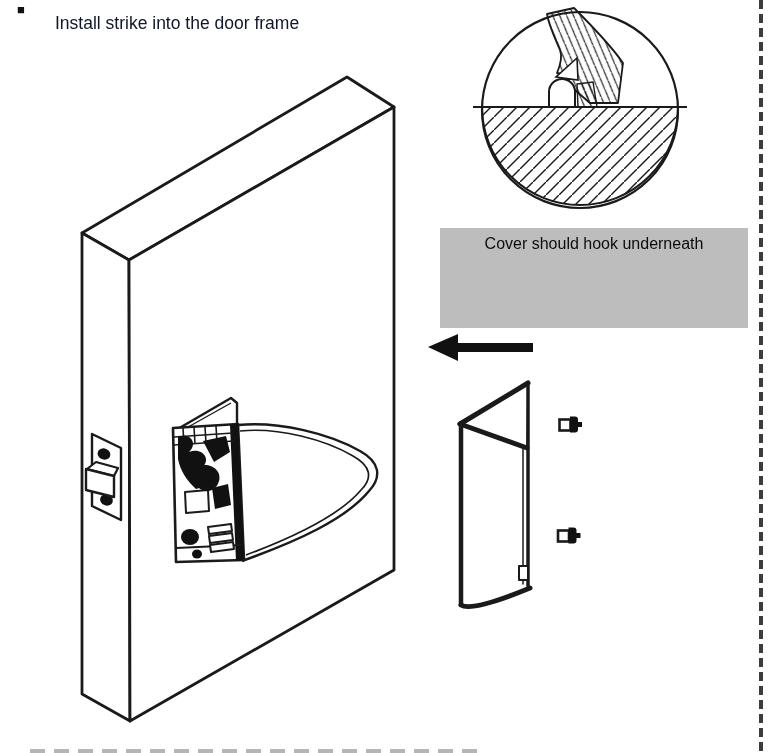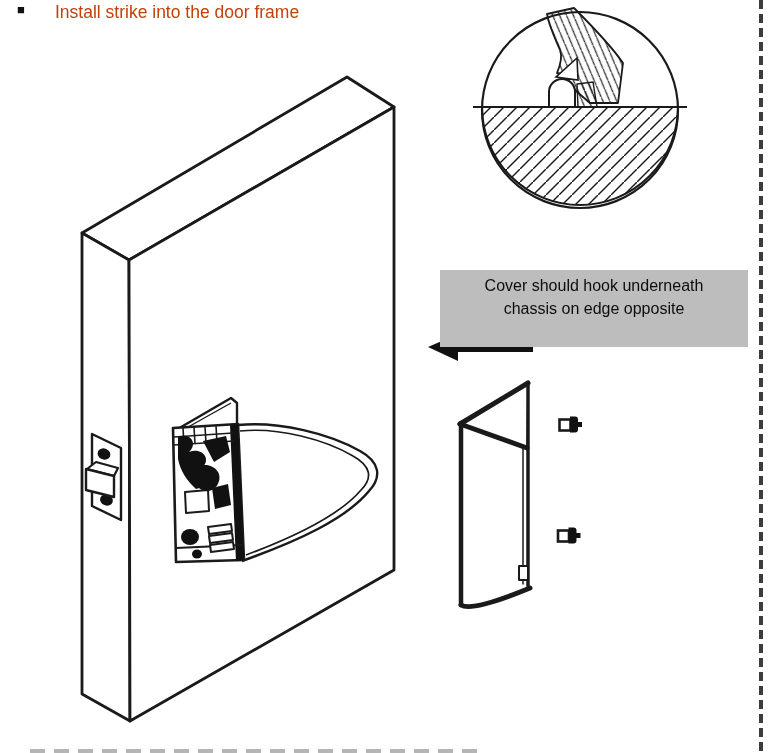--- a/index.html
+++ b/index.html
@@ -4,26 +4,26 @@
 <style>
   html,body{margin:0;padding:0;background:#ffffff;}
   #page{
     position:relative;width:768px;height:753px;background:#ffffff;overflow:hidden;
     font-family:"Liberation Sans","DejaVu Sans",sans-serif;color:#111;
   }
   .bullet-marker{
     position:absolute;left:17px;top:3px;font-size:13px;line-height:13px;color:#111;
   }
   .bullet-text{
-    position:absolute;left:55px;top:1px;font-size:17.5px;line-height:22px;color:#c2410c;
+    position:absolute;left:55px;top:12px;font-size:17.5px;line-height:22px;color:#0f172a;
   }
   .callout{
-    position:absolute;left:440px;top:228px;width:308px;height:77px;
+    position:absolute;left:440px;top:228px;width:308px;height:100px;
     background:#bdbdbd;text-align:center;font-size:16px;line-height:22.5px;
-    padding-top:5px;box-sizing:border-box;color:#0d0d0d;margin-top:42px;
+    padding-top:5px;box-sizing:border-box;color:#0d0d0d;
   }
   .callout span{display:block;}
   .dashed-separator{
     position:absolute;left:759px;top:0;width:4px;height:753px;
     background:repeating-linear-gradient(180deg,#3c3c3c 0 9px,transparent 9px 14px);
   }
   .cropped-marks{
     position:absolute;left:30px;top:749px;width:448px;height:4px;
     background:repeating-linear-gradient(90deg,#b5b5b5 0 15px,transparent 15px 24px);
   }
@@ -129,20 +129,19 @@
       <path d="M577,84 L593,82 L597,107 L578,107 Z" fill="url(#hatchB)" stroke="#1a1a1a" stroke-width="1.4"></path>
 
       <path class="wh" stroke-width="2" d="M549,107 L549,92 A13,13 0 0 1 575,92 L575,107 Z"></path>
 
       <path class="wh" stroke-width="1.6" d="M577,58 L556,77 L578,80 Z"></path>
     </g>
   </svg>
 
   <div class="callout">
     <span>Cover should hook underneath</span>
-    <span>chassis on edge opposite</span>
   </div>
 
   <div class="dashed-separator"></div>
 
   <div class="cropped-marks"></div>
 
 </div>
 
 </body></html>

